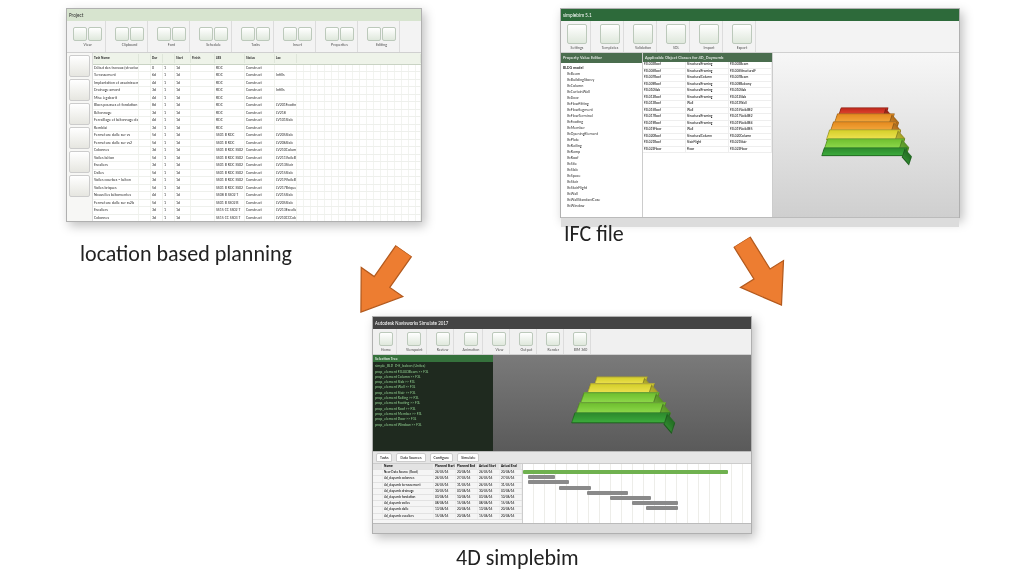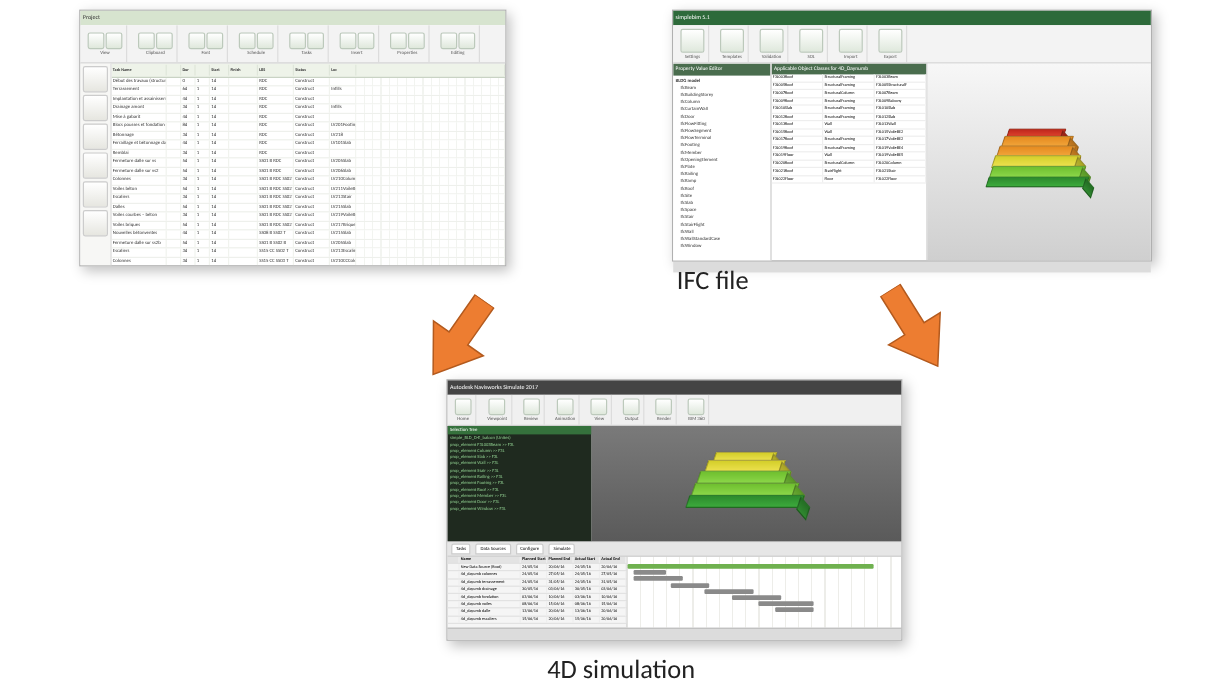--- a/index.html
+++ b/index.html
@@ -918,15 +918,16 @@
     <path d="M35 0 L65 0 L65 60 L90 60 L50 118 L10 60 L35 60 Z" fill="#ed7d31" stroke="#b35a1e" stroke-width="2"></path>
   </svg>
 </div>
 <div class="arrow" style="left:730px;top:236px;transform:rotate(-32deg)">
   <svg viewBox="0 0 100 120">
     <path d="M35 0 L65 0 L65 60 L90 60 L50 118 L10 60 L35 60 Z" fill="#ed7d31" stroke="#b35a1e" stroke-width="2"></path>
   </svg>
 </div>
 
 <div class="caption" style="left:80px;top:240px">
+  <div>location based planning</div>
 </div>
 <div class="caption" style="left:564px;top:220px">IFC file</div>
-<div class="caption" style="left:456px;top:544px">4D simulation</div>
+<div class="caption" style="left:456px;top:544px">4D simplebim</div>
 
 </body></html>

